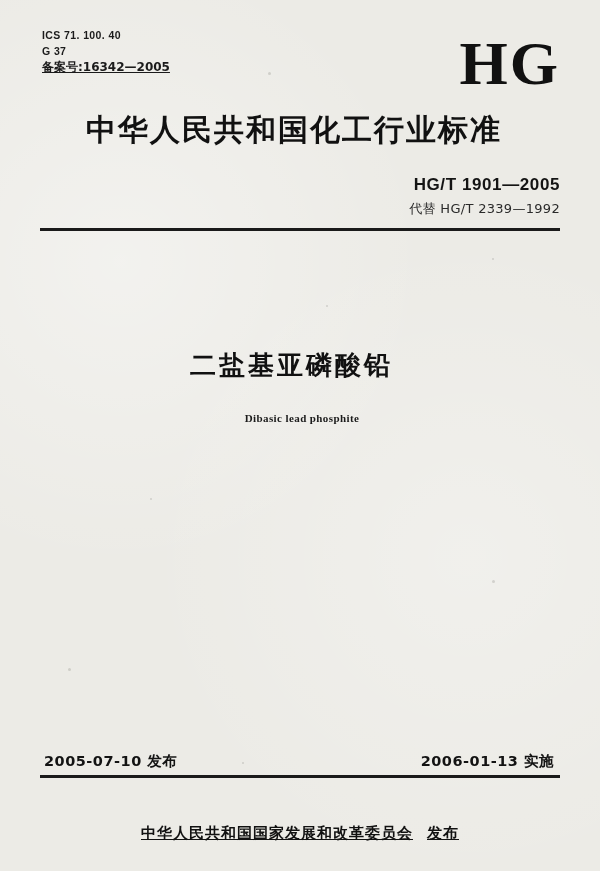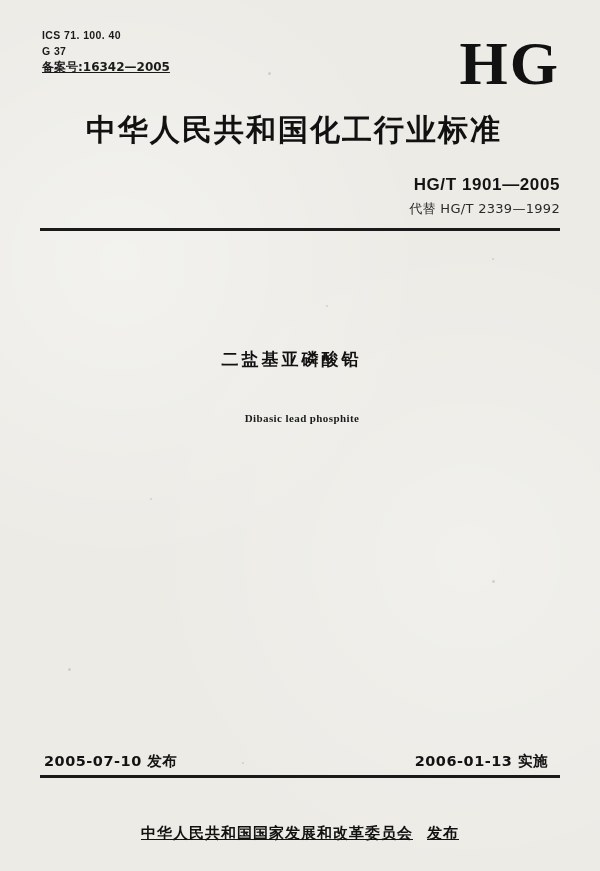--- a/index.html
+++ b/index.html
@@ -115,42 +115,42 @@
 
   
   .subject-cn {
     position: absolute;
     left: 0;
     right: 17px;
     top: 348px;
     text-align: center;
     font-family: "DejaVu Sans", sans-serif;
     font-weight: bold;
-    font-size: 17px;
+    font-size: 26px;
     letter-spacing: 3px;
     color: #111;
   }
   .subject-en {
     position: absolute;
     left: 4px;
     right: 0;
     top: 412px;
     text-align: center;
     font-family: "Liberation Serif", serif;
     font-weight: bold;
     font-size: 11px;
     letter-spacing: 0.4px;
     color: #1b1b1b;
   }
 
   
   .date-row {
     position: absolute;
     left: 44px;
-    right: 52px;
+    right: 46px;
     bottom: 100px;
     display: flex;
     justify-content: space-between;
     align-items: flex-end;
     font-family: "DejaVu Sans", sans-serif;
     font-weight: bold;
     font-size: 14.5px;
     letter-spacing: 0.5px;
     color: #131313;
   }

